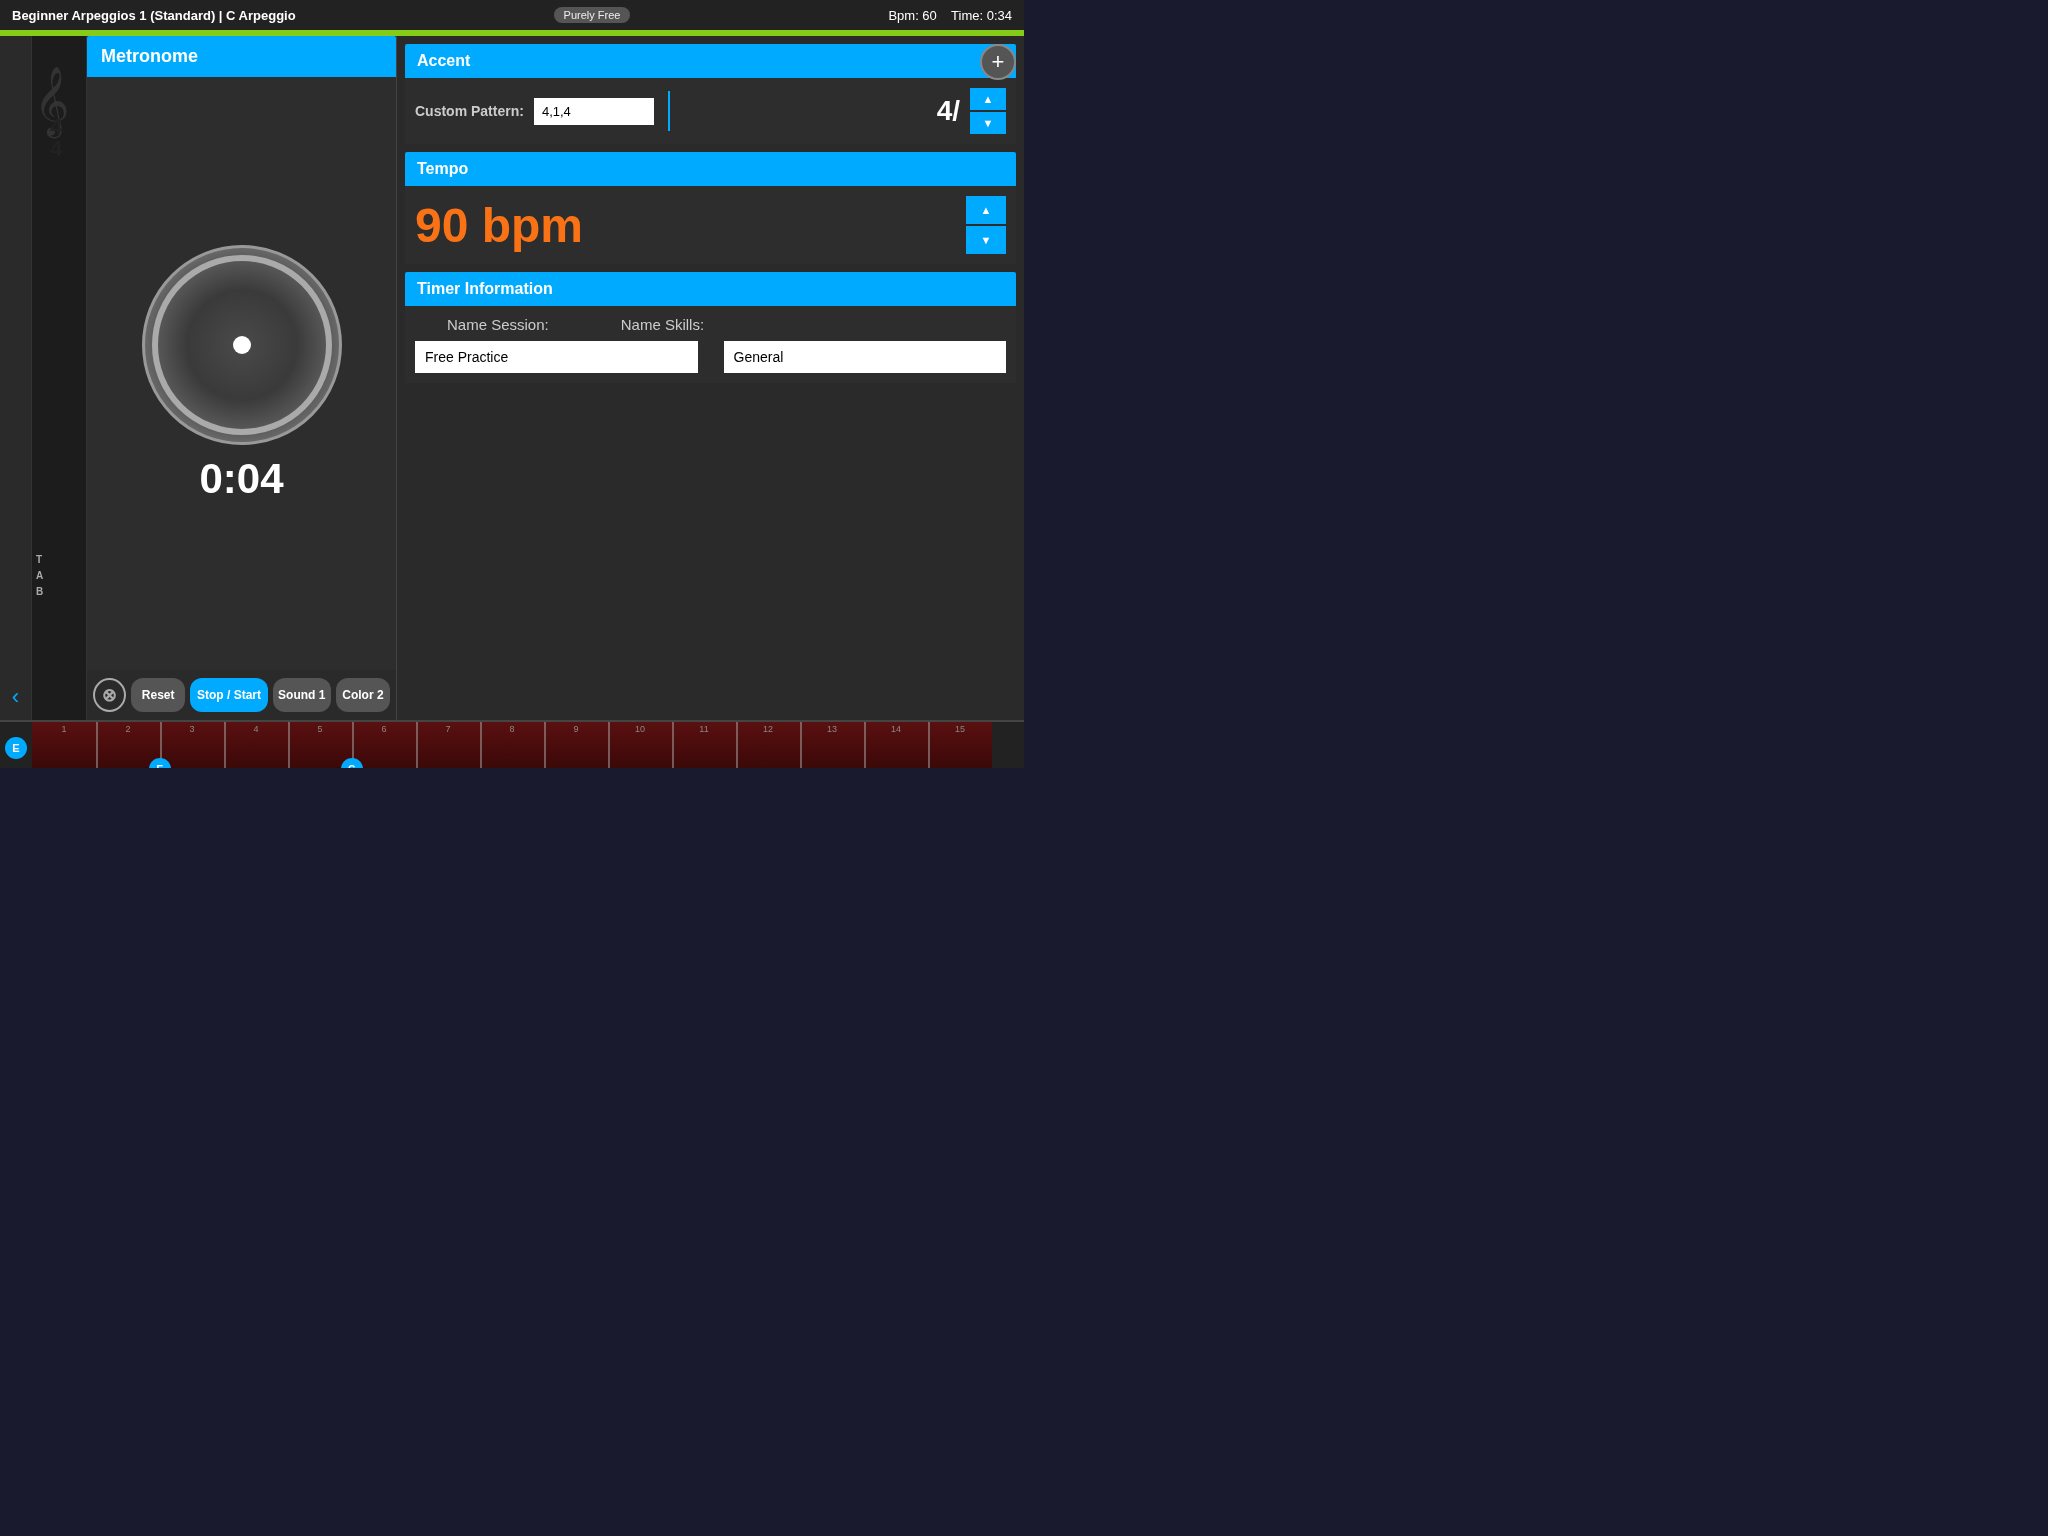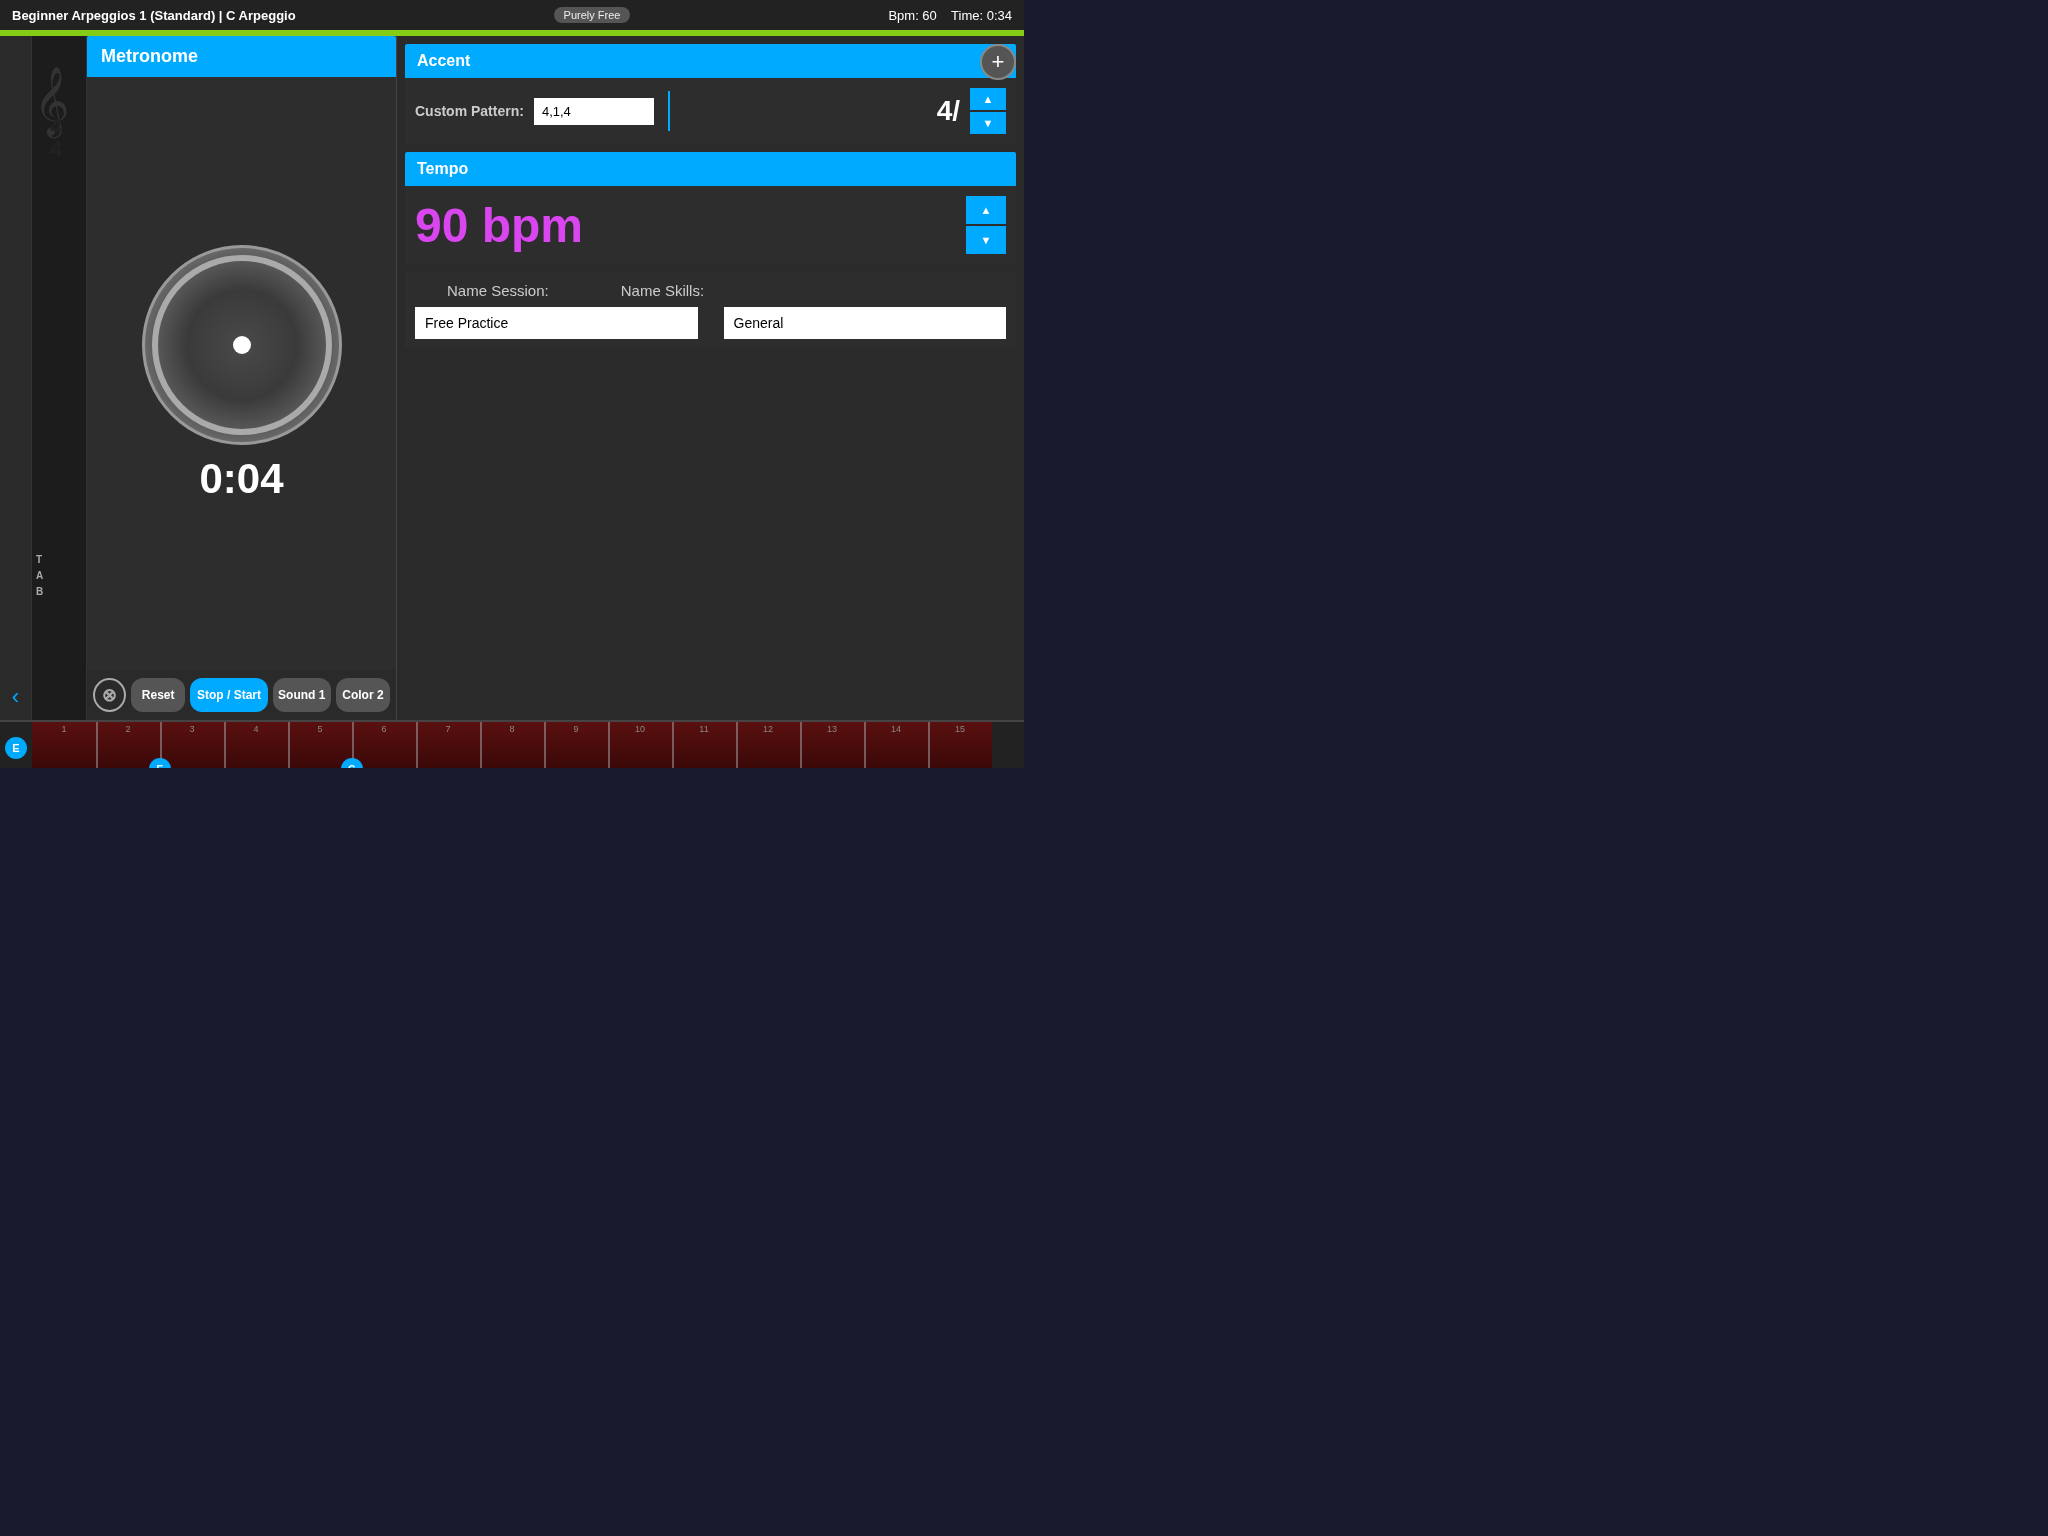--- a/index.html
+++ b/index.html
@@ -240,21 +240,21 @@
     
     #tempo-section {}
     #tempo-body {
       background: #2d2d2d;
       padding: 10px;
       display: flex;
       align-items: center;
       justify-content: space-between;
     }
     #tempo-value {
-      color: #d946ef;
+      color: #f97316;
       font-size: 48px;
       font-weight: bold;
     }
     #tempo-arrows {
       display: flex;
       flex-direction: column;
       gap: 2px;
     }
 
     
@@ -482,20 +482,21 @@
       <div id="tempo-body">
         <span id="tempo-value">90 bpm</span>
         <div id="tempo-arrows">
           <button class="arrow-btn" style="width:40px;height:28px;">▲</button>
           <button class="arrow-btn" style="width:40px;height:28px;">▼</button>
         </div>
       </div>
     </div>
 
     <div id="timer-section">
+      <div class="section-header">Timer Information</div>
       <div id="timer-body">
         <div id="timer-labels-row">
           <span class="timer-label">Name Session:</span>
           <span class="timer-label">Name Skills:</span>
         </div>
         <div id="timer-inputs-row">
           <input class="timer-input" type="text" value="Free Practice" style="">
           <input class="timer-input" type="text" value="General" style="">
         </div>
       </div>

